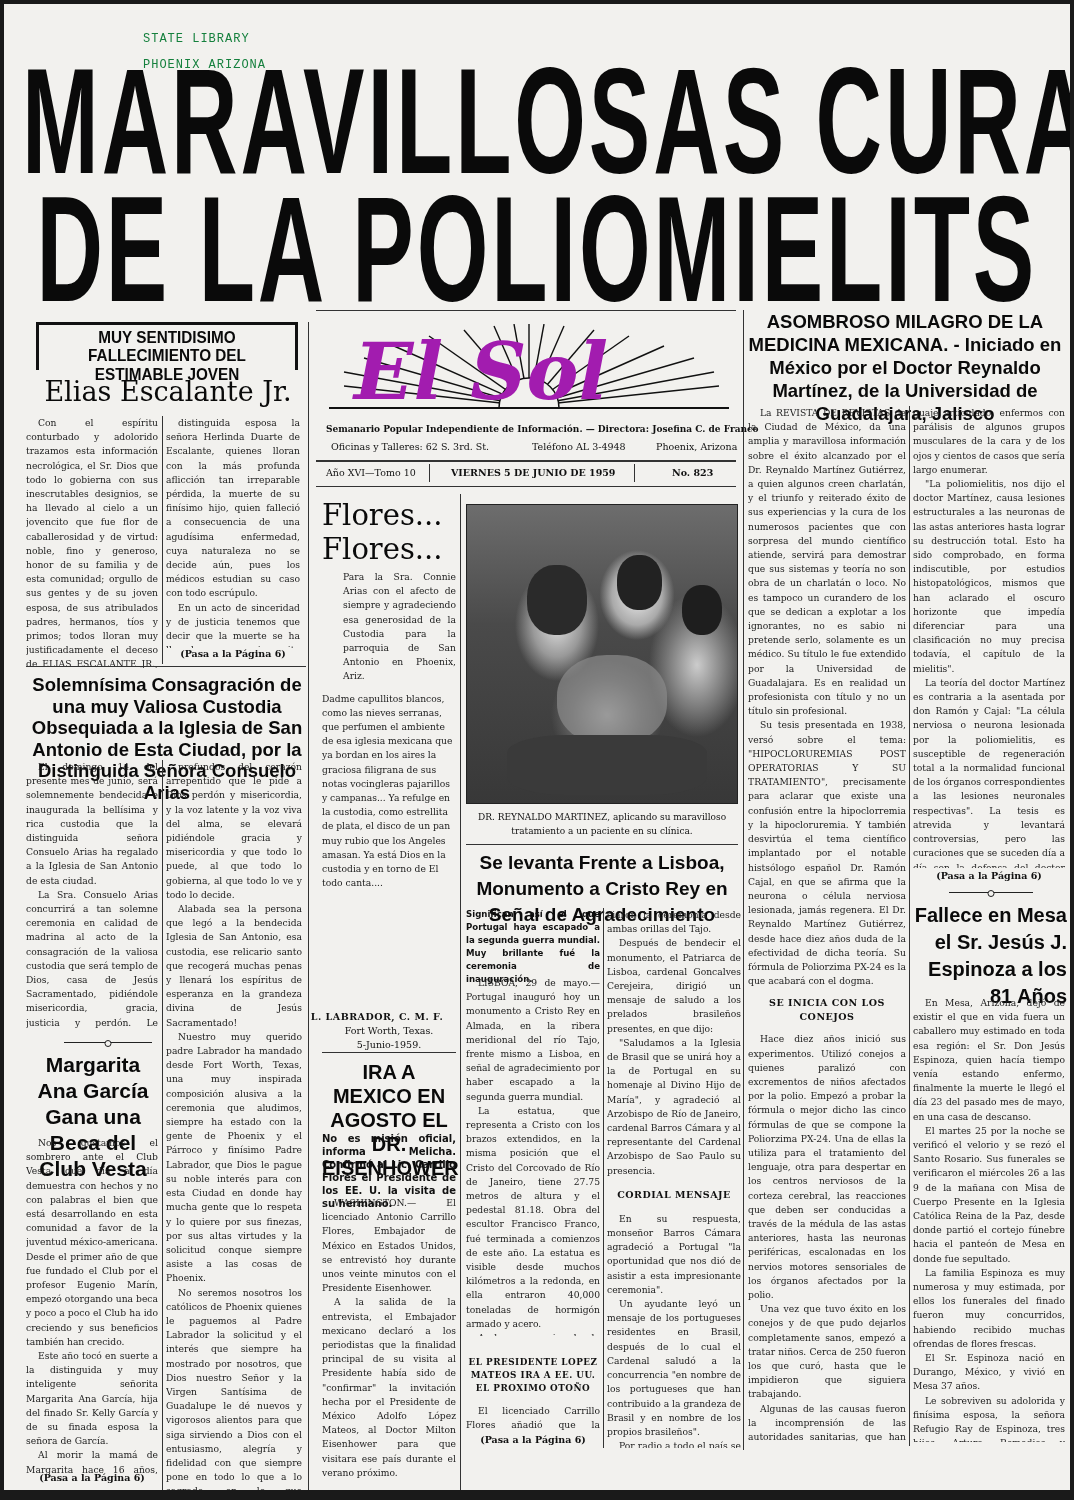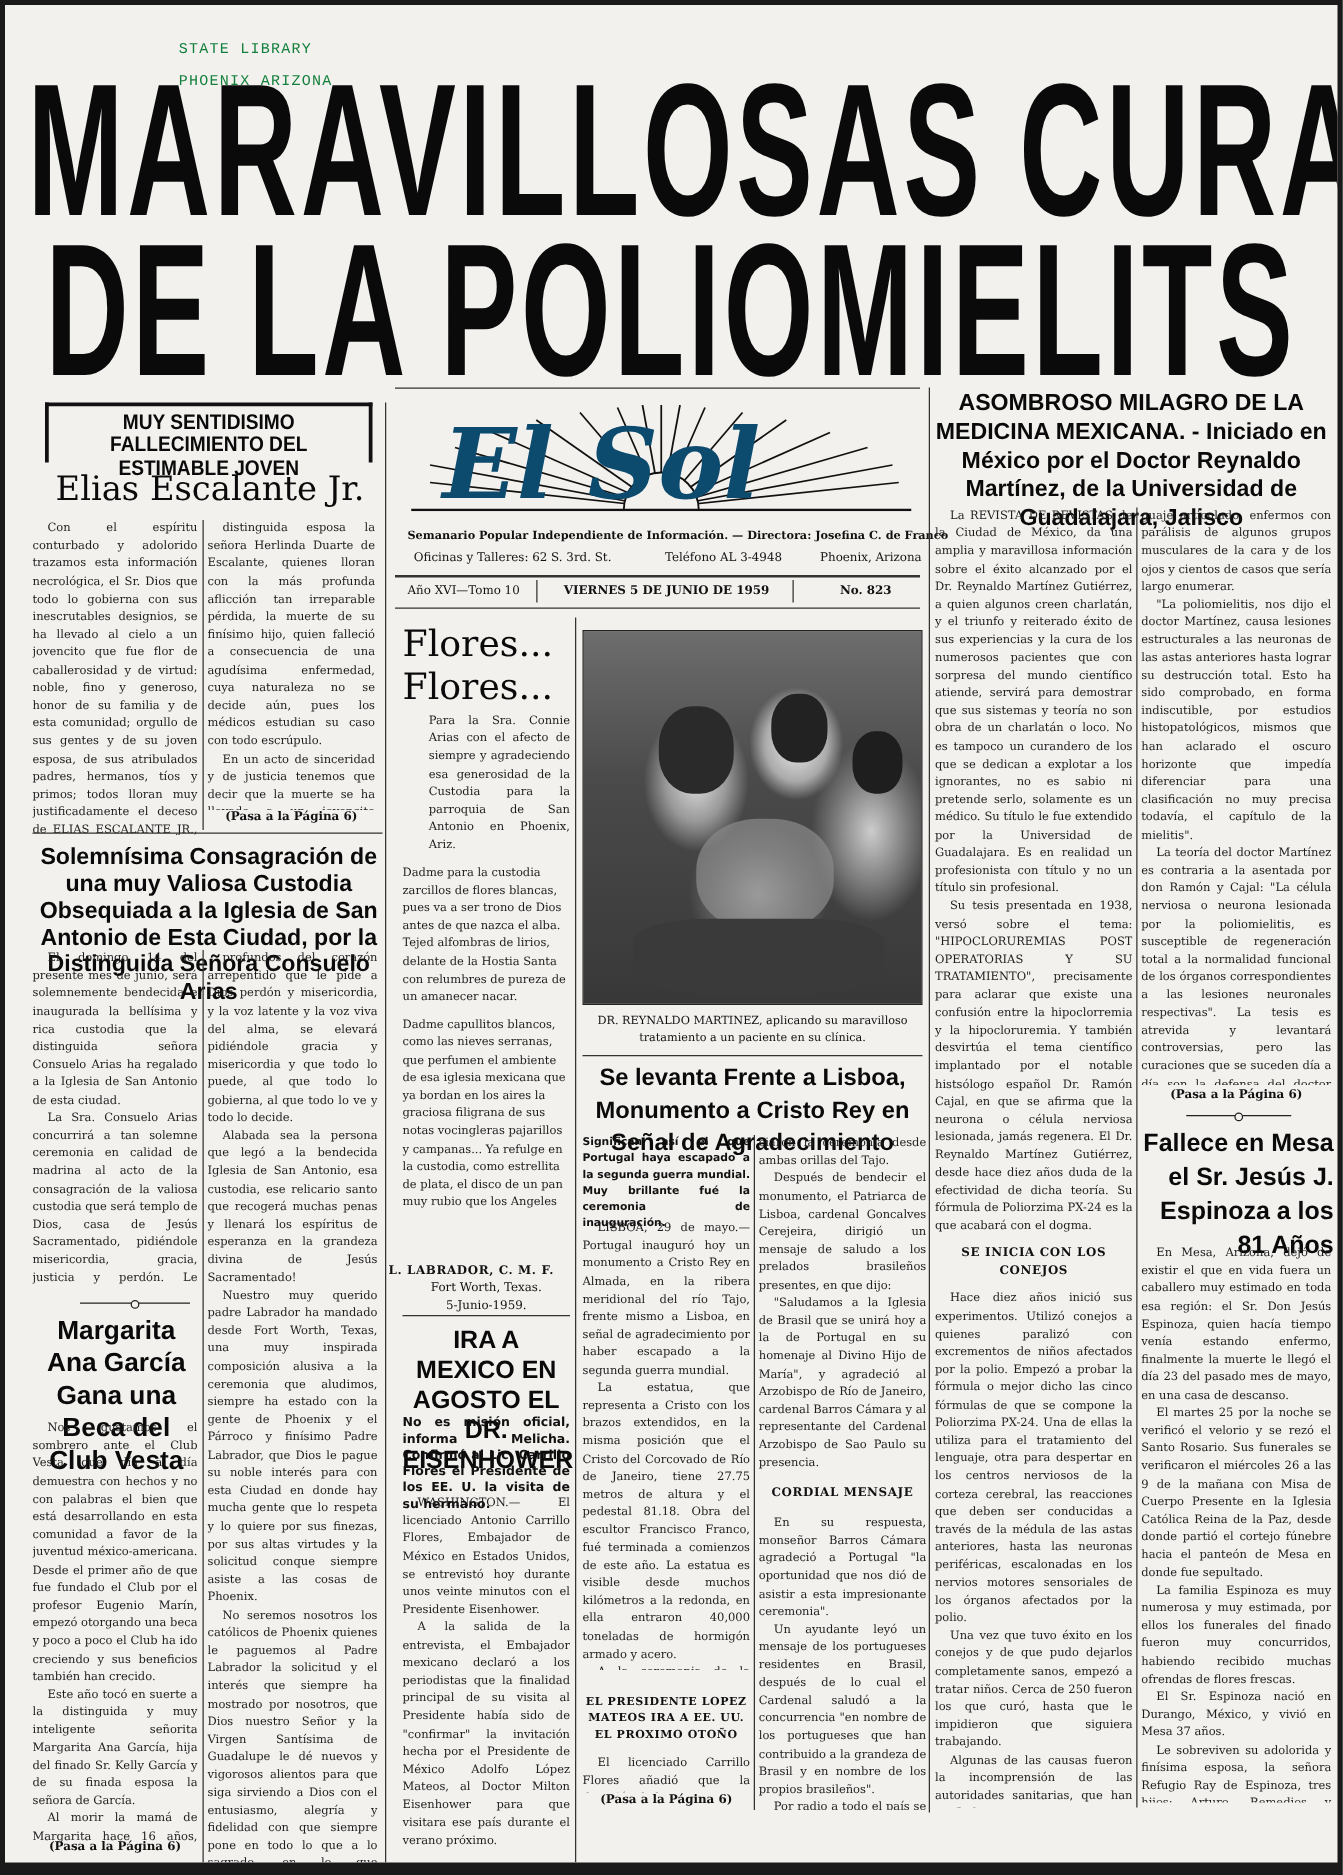--- a/index.html
+++ b/index.html
@@ -48,21 +48,21 @@
   }
   .pasa { font-family: "DejaVu Serif", serif; font-weight: bold; font-size: 9.5px; text-align: center; }
   .boxhead {
     position: absolute; border: 3px solid #111; border-bottom: none;
   }
   .masthead-logo {
     position: absolute; left: 320px; top: 320px; width: 410px; height: 85px;
   }
   .logo-text {
     position: absolute; font-family: "DejaVu Serif", serif; font-weight: bold;
-    font-size: 78px; color: #0c4a6e; top: 2px; font-style: italic;
+    font-size: 78px; color: #a21caf; top: 2px; font-style: italic;
   }
   .info-line {
     position: absolute; font-family: "DejaVu Serif", serif; font-size: 9.5px; color: #111;
     white-space: nowrap;
   }
   .serif-big {
     font-family: "DejaVu Serif", serif; color: #0a0a0a;
   }
   .photo {
     position: absolute; left: 462px; top: 500px; width: 272px; height: 300px;
@@ -178,21 +178,20 @@
   <div class="vrule" style="left:630px; top:460px; height:18px;"></div>
   <div class="info-line" style="left:668px; top:463px; font-weight:bold;">No. 823</div>
   <div class="hrule" style="left:312px; top:482px; width:420px;"></div>
 
   <div class="serif-big" style="position:absolute; left:318px; top:494px; width:134px; font-size:29px; line-height:34px;">
     <div>Flores...</div>
     <div>Flores...</div>
   </div>
   <div class="col" style="left:318px; top:566px; width:134px; height:400px;">
     <div class="body-text" style="text-indent:0; padding-left:8px; text-align:justify;margin-left:13px;">Para la Sra. Connie Arias con el afecto de siempre y agradeciendo esa generosidad de la Custodia para la parroquia de San Antonio en Phoenix, Ariz.</div>
-    <div class="body-text" style="text-indent:0; margin-top:8px; text-align:left;">Dadme para la custodia zarcillos de flores blancas, pues va a ser trono de Dios antes de que nazca el alba. Tejed alfombras de lirios, delante de la Hostia Santa con relumbres de pureza de un amanecer nacar.</div>
     <div class="body-text" style="text-indent:0; margin-top:8px; text-align:left;">Dadme capullitos blancos, como las nieves serranas, que perfumen el ambiente de esa iglesia mexicana que ya bordan en los aires la graciosa filigrana de sus notas vocingleras pajarillos y campanas... Ya refulge en la custodia, como estrellita de plata, el disco de un pan muy rubio que los Angeles amasan. Ya está Dios en la custodia y en torno de El todo canta....</div>
 
   </div>
   <div class="small-head" style="position:absolute; left:306px; top:1006px; width:134px;">L. LABRADOR, C. M. F.</div>
   <div class="caption" style="left:318px; top:1020px; width:134px;">Fort Worth, Texas.</div>
   <div class="caption" style="left:318px; top:1034px; width:134px;">5-Junio-1959.</div>
   <div class="hrule" style="left:318px; top:1048px; width:134px;"></div>
 
   <div class="cond" style="position:absolute; left:318px; top:1056px; width:134px; font-size:20px; line-height:24px;">IRA A MEXICO EN AGOSTO EL DR. EISENHOWER</div>
   <div class="sub-bold" style="position:absolute; left:318px; top:1128px; width:134px; font-size:10px; line-height:13px;">No es misión oficial, informa Melicha. Confirmó al Lic. Carrillo Flores el Presidente de los EE. U. la visita de su hermano.</div>

